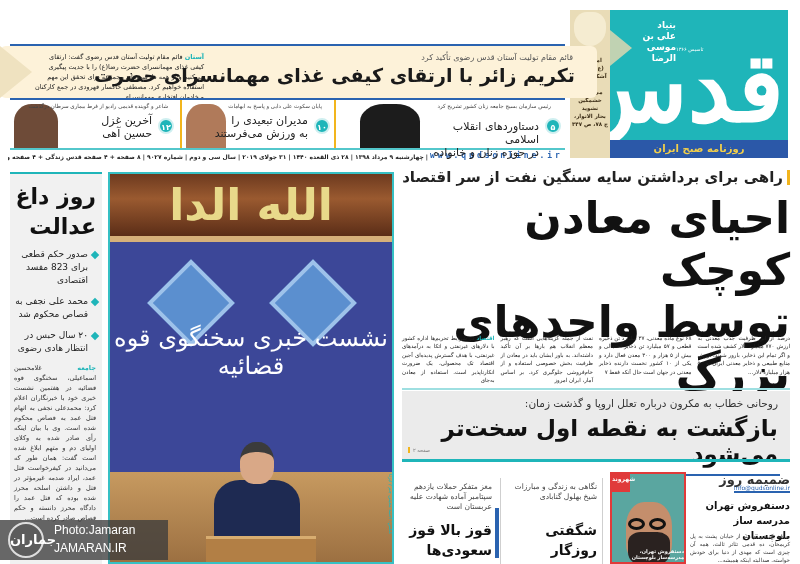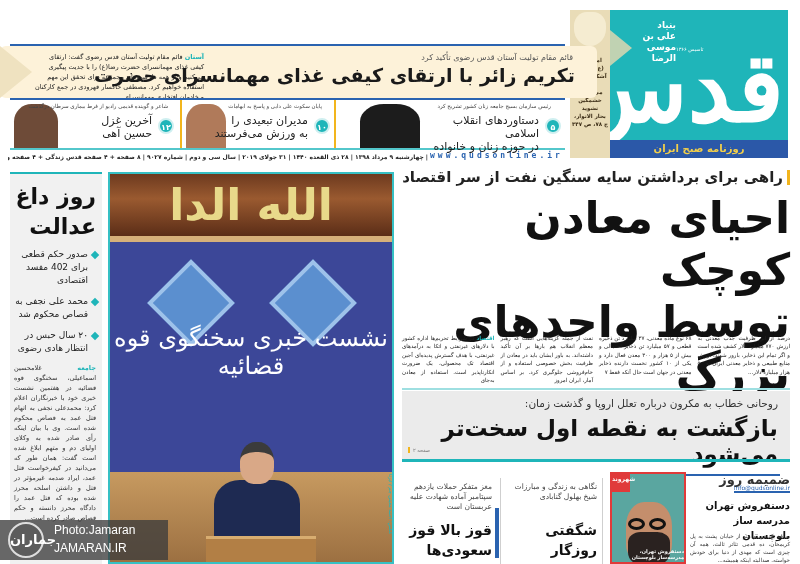--- a/index.html
+++ b/index.html
@@ -141,21 +141,21 @@
   <div class="kicker">قائم مقام تولیت آستان قدس رضوی تأکید کرد</div>
   <div class="headline">تکریم زائر با ارتقای کیفی غذای مهمانسرای حضرت</div>
 </div>
 <div class="abs top-rule2"></div>
 
 <div class="abs teaser-strip">
   <div class="teaser" style="left:330px;width:225px;">
     <div class="portrait" style="left:20px;top:4px;width:60px;height:44px;background:#1c1c1c;"></div>
     <div class="sup rtl" style="right:14px;top:3px;">رئیس سازمان بسیج جامعه زنان کشور تشریح کرد</div>
     <div class="badge" style="right:4px;top:18px;">۵</div>
-    <div class="title rtl" style="right:26px;top:14px;width:120px;">
+    <div class="title rtl" style="right:26px;top:20px;width:120px;">
       <span>دستاوردهای انقلاب اسلامی</span><br>
       <span>در حوزه زنان و خانواده</span>
     </div>
   </div>
   <div class="teaser" style="left:176px;width:150px;border-right:2px solid #f2b51d;">
     <div class="portrait" style="left:0;top:4px;width:40px;height:44px;background:#b07a5a;"></div>
     <div class="sup rtl" style="right:12px;top:3px;">پایان سکوت علی دایی و پاسخ به ابهامات</div>
     <div class="badge" style="right:4px;top:18px;">۱۰</div>
     <div class="title rtl" style="right:26px;top:14px;width:100px;">
       <span>مدیران تبعیدی را</span><br>
@@ -171,21 +171,21 @@
       <span>حسین آهی</span>
     </div>
   </div>
 </div>
 
 <div class="abs date-bar rtl" style="width:420px;">| چهارشنبه ۹ مرداد ۱۳۹۸ | ۲۸ ذی القعده ۱۴۴۰ | ۳۱ جولای ۲۰۱۹ | سال سی و دوم | شماره ۹۰۲۷ | ۸ صفحه + ۴ صفحه قدس زندگی + ۴ صفحه ویژه خراسان + ۸ صفحه ضمیمه شهروند | ۷۰۰ تومان |</div>
 
 <div class="abs left-col rtl">
   <h2>روز داغ عدالت</h2>
   <ul>
-    <li>صدور حکم قطعی برای 402 مفسد اقتصادی</li>
+    <li>صدور حکم قطعی برای 823 مفسد اقتصادی</li>
     <li>محمد علی نجفی به قصاص محکوم شد</li>
     <li>۲۰ سال حبس در انتظار هادی رضوی</li>
   </ul>
   <div class="body">
     <span class="lbl">جامعه</span>
     <span>غلامحسین اسماعیلی، سخنگوی قوه قضائیه در هفتمین نشست خبری خود با خبرنگاران اعلام کرد: محمدعلی نجفی به اتهام قتل عمد به قصاص محکوم شده است. وی با بیان اینکه رأی صادر شده به وکلای اولیای دم و متهم ابلاغ شده است گفت: همان طور که می‌دانید در کیفرخواست قتل عمد، ایراد صدمه غیرمؤثر در قتل و داشتن اسلحه محرز شده بوده که قتل عمد را دادگاه محرز دانسته و حکم قصاص صادر کرده است...</span>
   </div>
 </div>
 
 <div class="abs photo">

